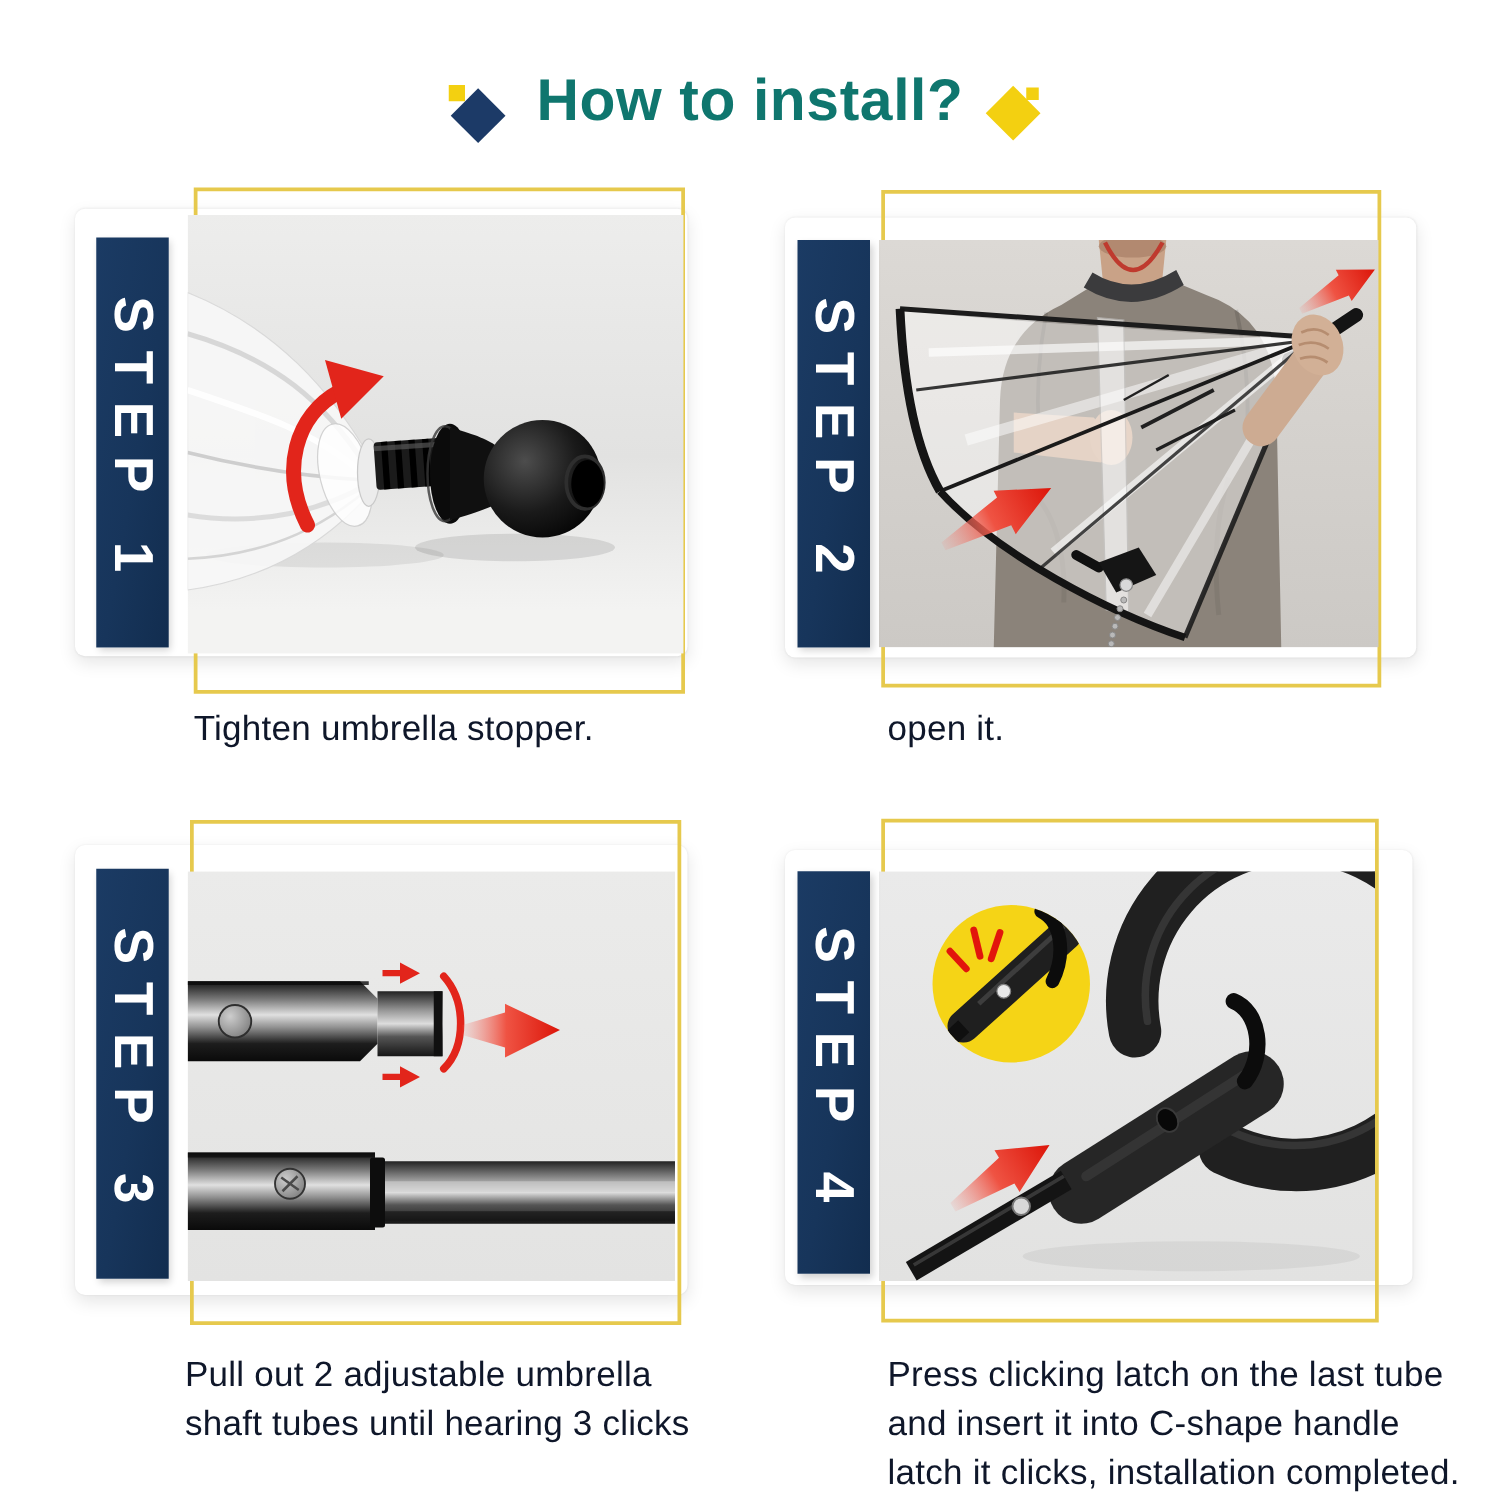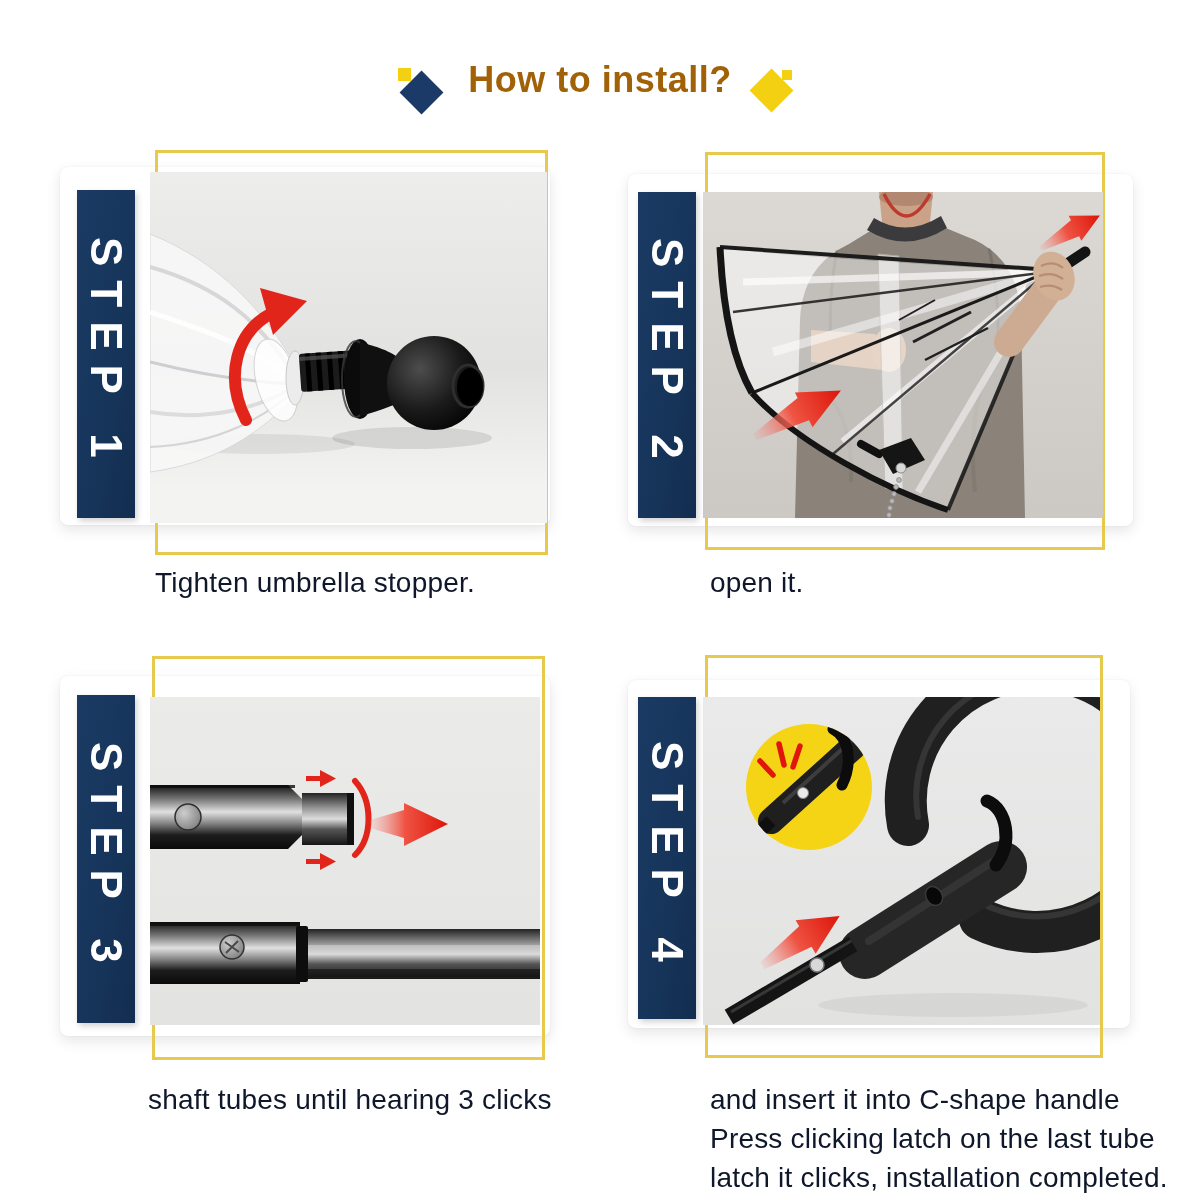--- a/index.html
+++ b/index.html
@@ -4,21 +4,21 @@
 <style>
   html,body { margin:0; padding:0; background:#ffffff; }
   .canvas {
     position:relative; width:1200px; height:1200px; background:#ffffff;
     font-family:"Liberation Sans", sans-serif; overflow:hidden;
   }
 
   
   .header { position:absolute; left:0; right:0; top:48px; display:flex;
     justify-content:center; align-items:flex-start; gap:18px; }
-  .page-title { margin:0; font-size:36px; font-weight:bold; color:#a16207;
+  .page-title { margin:0; font-size:47px; font-weight:bold; color:#0f766e;
     letter-spacing:0.5px; line-height:64px; }
   .deco { position:relative; width:54px; height:54px; margin-top:18px; }
   .deco .diamond { position:absolute; width:31px; height:31px; transform:rotate(45deg); }
   .deco-left .diamond { left:10px; top:11px; background:#1c3a67; }
   .deco-left .sq { position:absolute; left:2px; top:2px; width:13px; height:13px; background:#f3d011; }
   .deco-right .diamond { left:6px; top:9px; background:#f3d011; }
   .deco-right .sq { position:absolute; left:32px; top:4px; width:10px; height:10px; background:#f3d011; }
 
   
   .frame { position:absolute; border:3px solid #e6c94d; z-index:2; }
@@ -299,20 +299,21 @@
           <rect x="158" y="232" width="232" height="50" fill="url(#mg2)"></rect>
           <rect x="158" y="248" width="232" height="8" fill="#d6d6d6" opacity="0.55"></rect>
           <rect x="158" y="272" width="232" height="8" fill="#101010" opacity="0.6"></rect>
         </g>
       </svg>
     </div>
     <div class="banner b3">
       <span class="banner-text">STEP 3</span>
     </div>
     <div class="caption cap3">
+      <div>Pull out 2 adjustable umbrella</div>
       <div>shaft tubes until hearing 3 clicks</div>
     </div>
   </div>
 
   <div>
     <div class="card c4"></div>
     <div class="frame f4"></div>
     <div class="photo ph4">
       <svg width="397" height="328" viewBox="0 0 397 328">
         <defs>
@@ -365,19 +366,19 @@
             <path d="M76,47 L81,68" stroke="#e2150c" stroke-width="5.5" stroke-linecap="round"></path>
             <path d="M97,49 L90,70" stroke="#e2150c" stroke-width="5.5" stroke-linecap="round"></path>
           </g>
         </g>
       </svg>
     </div>
     <div class="banner b4">
       <span class="banner-text">STEP 4</span>
     </div>
     <div class="caption cap4">
+      <div>Press clicking latch on the last tube</div>
       <div>and insert it into C-shape handle</div>
-      <div>Press clicking latch on the last tube</div>
       <div>latch it clicks, installation completed.</div>
     </div>
   </div>
 
 </div>
 
 </body></html>

